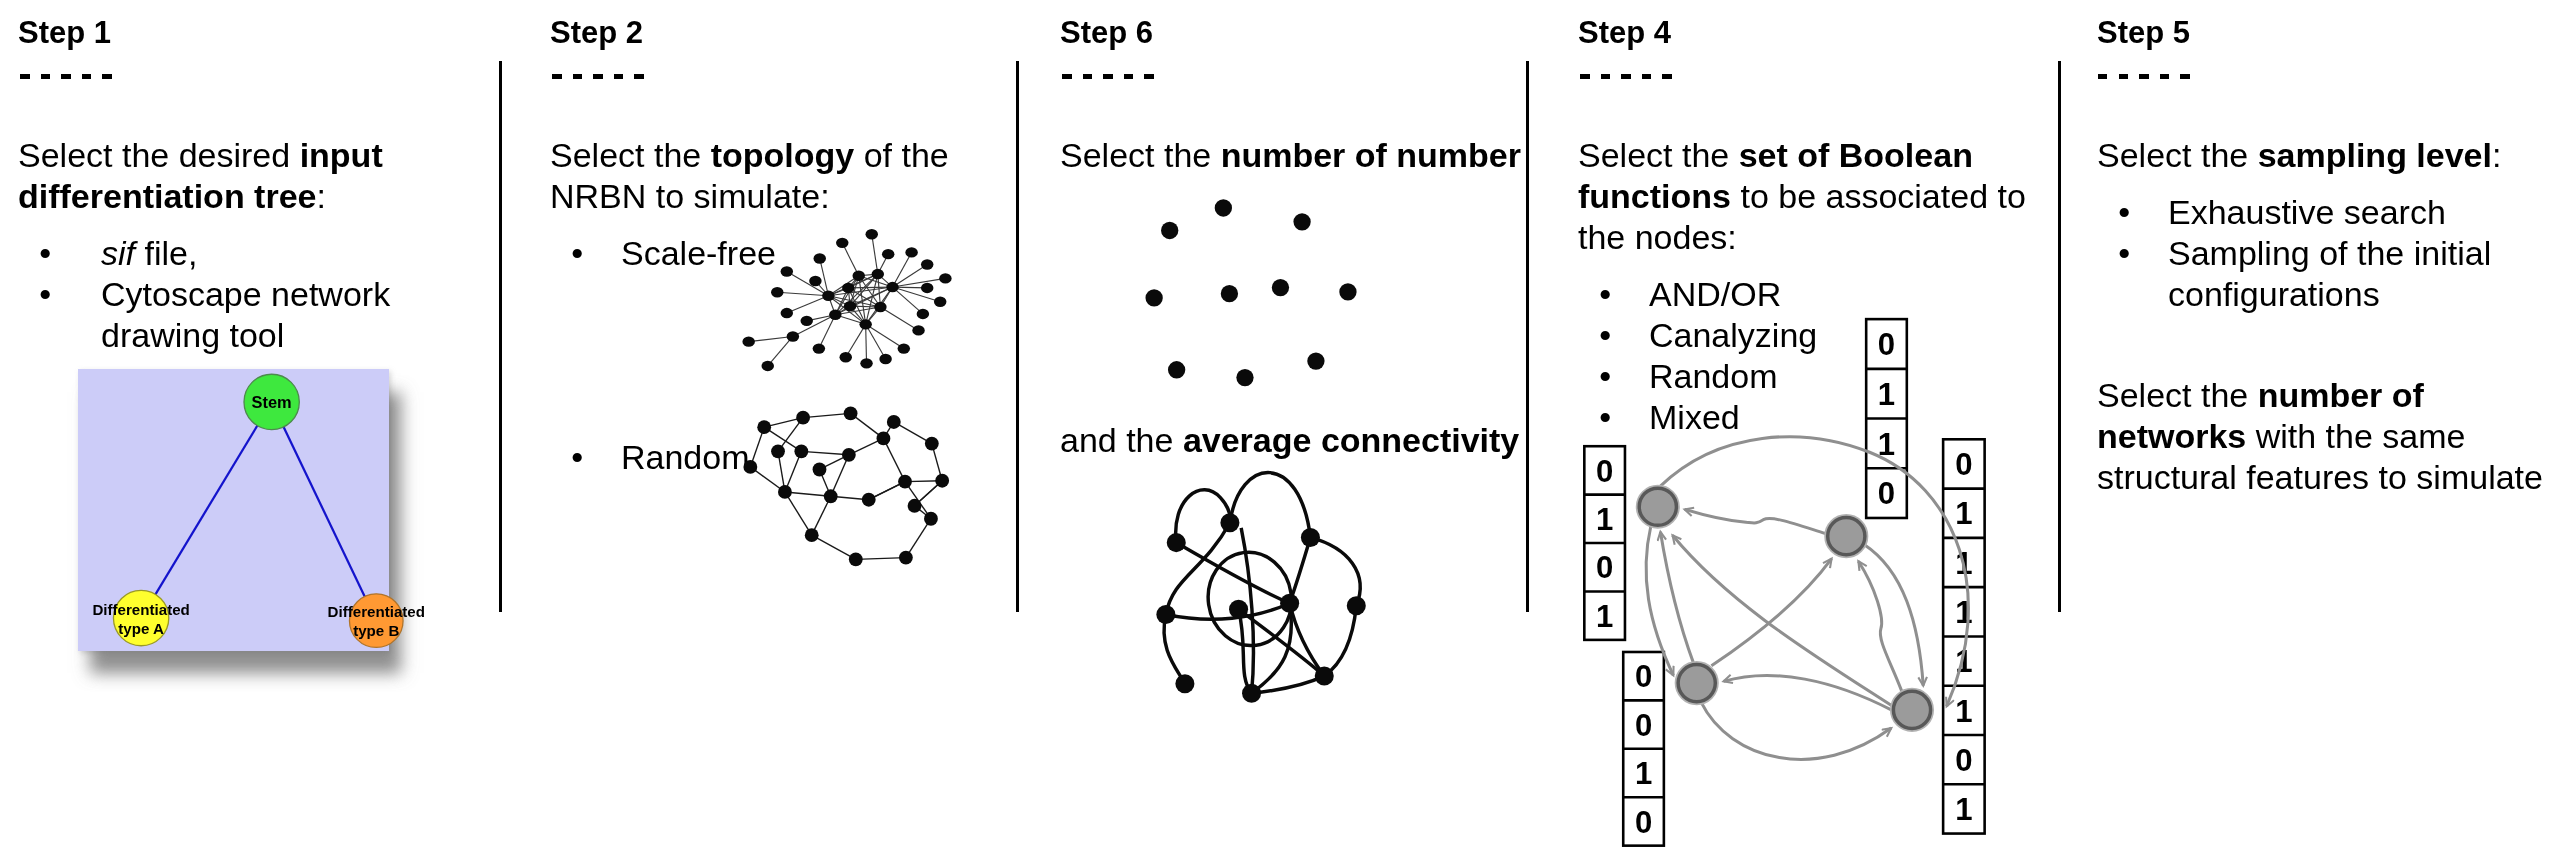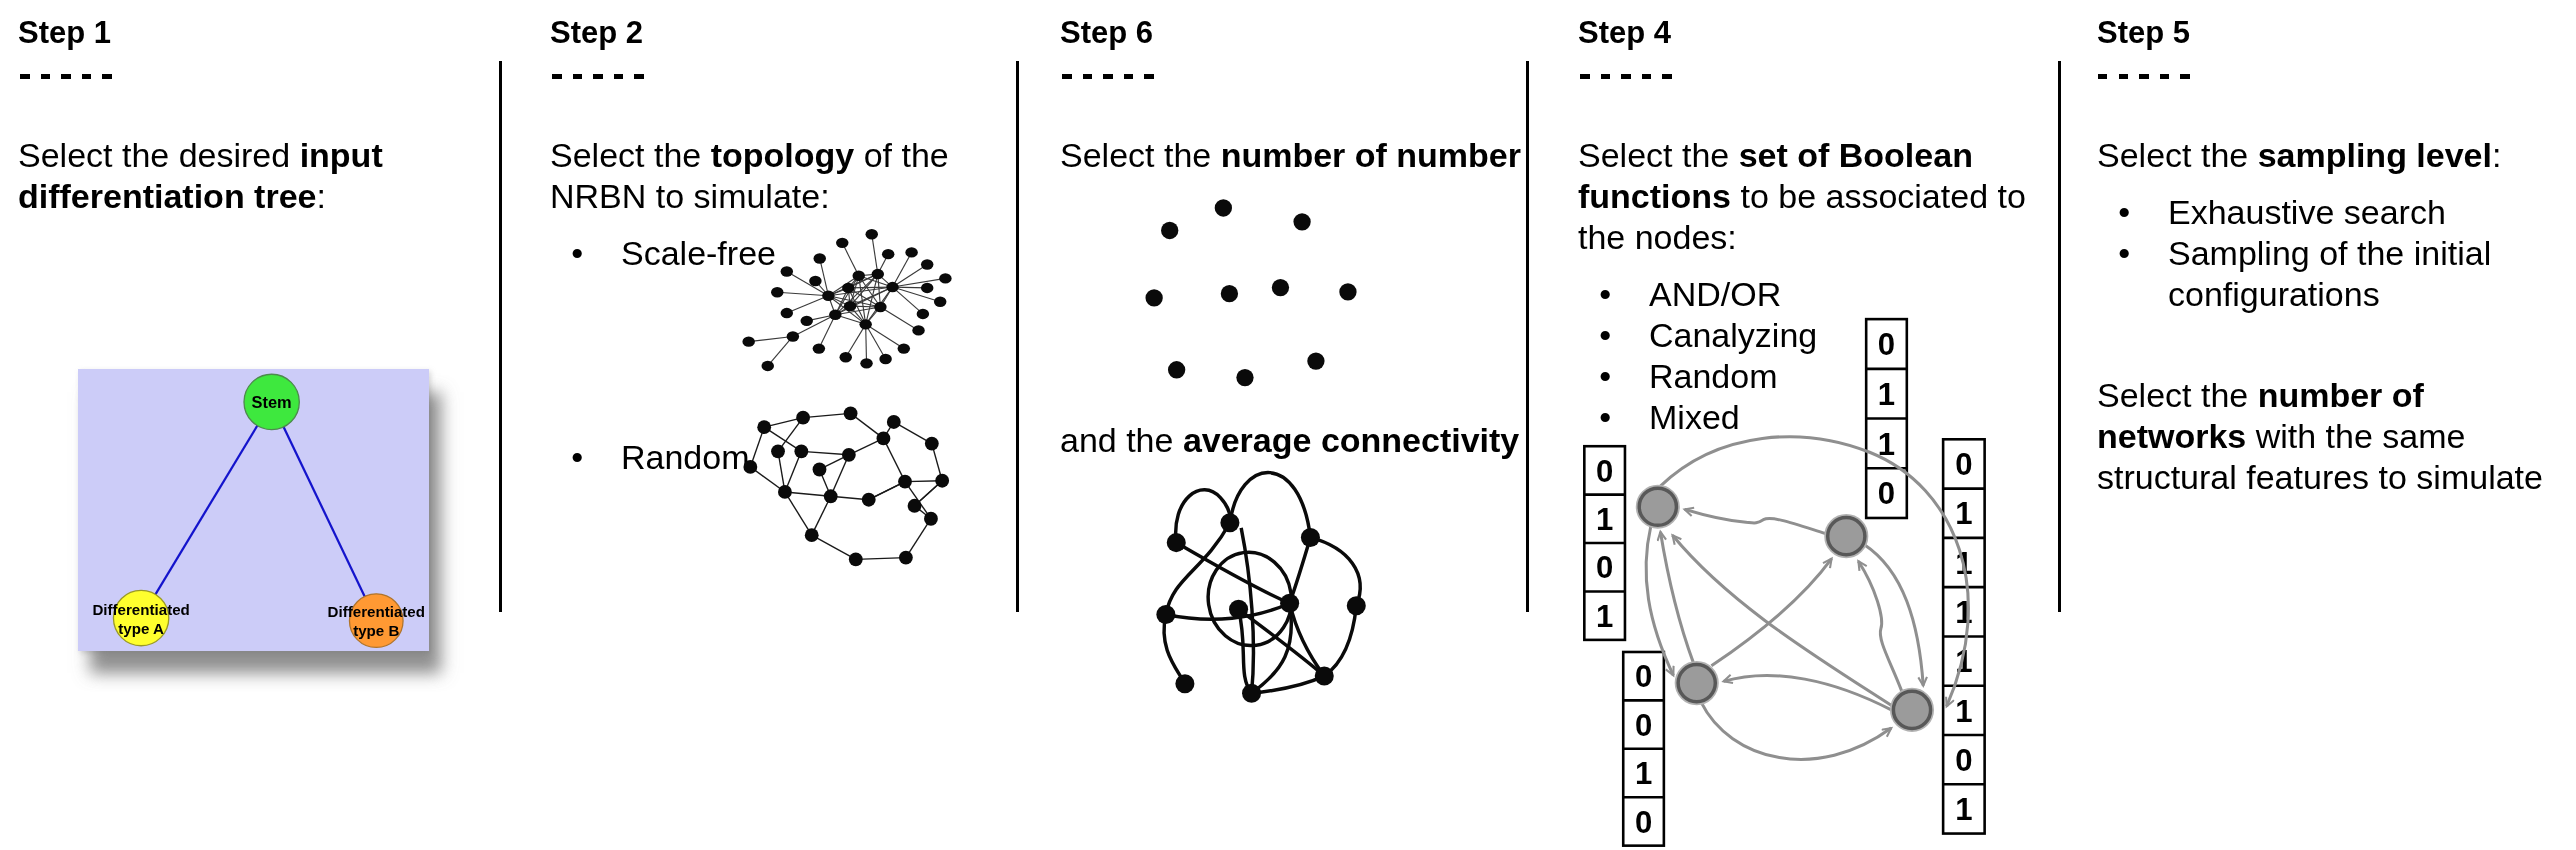--- a/index.html
+++ b/index.html
@@ -16,22 +16,25 @@
 </head>
 <body>
 <div class="sep" style="left:499px"></div>
 <div class="sep" style="left:1016px"></div>
 <div class="sep" style="left:1526px"></div>
 <div class="sep" style="left:2058px"></div>
 
 <div class="h" style="left:18px;top:12px">Step 1</div>
 <div class="dash" style="left:20px;top:74px"></div>
 <div class="t" style="left:18px;top:135px">Select the desired <b>input</b><br><b>differentiation tree</b>:
-</div>
-<div style="position:absolute;left:78px;top:369px;width:351px;height:282px;background:#ccccf8;box-shadow:12px 22.5px 15.6px rgba(100,100,100,0.72),1.7px 1.7px 5.2px rgba(150,150,150,0.35);">
+<ul class="bl w">
+      <li><i>sif</i> file,</li>
+      <li>Cytoscape network<br>drawing tool</li>
+    </ul></div>
+<div style="position:absolute;left:78px;top:369px;width:311px;height:282px;background:#ccccf8;box-shadow:12px 22.5px 15.6px rgba(100,100,100,0.72),1.7px 1.7px 5.2px rgba(150,150,150,0.35);">
 <svg width="351" height="282" viewBox="0 0 406 326">
 <g stroke="#1414cc" stroke-width="2.6">
         <line x1="224" y1="38" x2="73" y2="288"></line>
         <line x1="224" y1="38" x2="345" y2="291"></line>
       </g>
 <circle cx="224" cy="38" r="32" fill="#3ee83e" stroke="#4d8a4d" stroke-width="1.5"></circle>
 <circle cx="73" cy="288" r="32" fill="#ffff2e" stroke="#9a9a26" stroke-width="1.5"></circle>
 <circle cx="345" cy="291" r="31" fill="#ff9933" stroke="#b0742a" stroke-width="1.5"></circle>
 <g font-family="Liberation Sans,sans-serif" font-weight="bold" text-anchor="middle" fill="#000">
 <text x="224" y="45" font-size="19">Stem</text>

